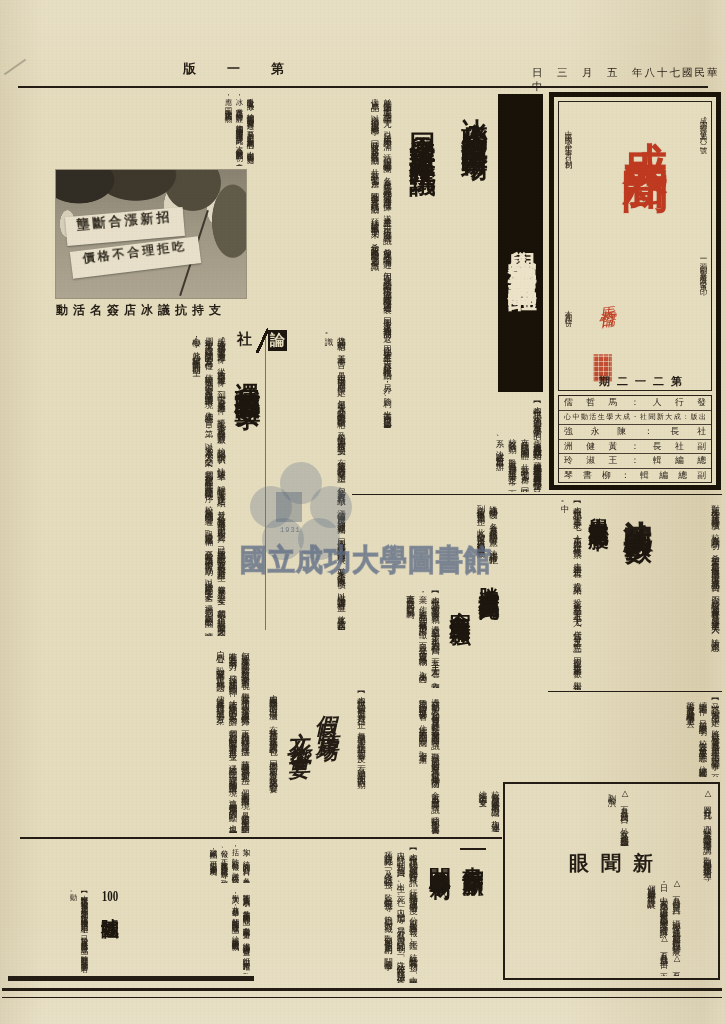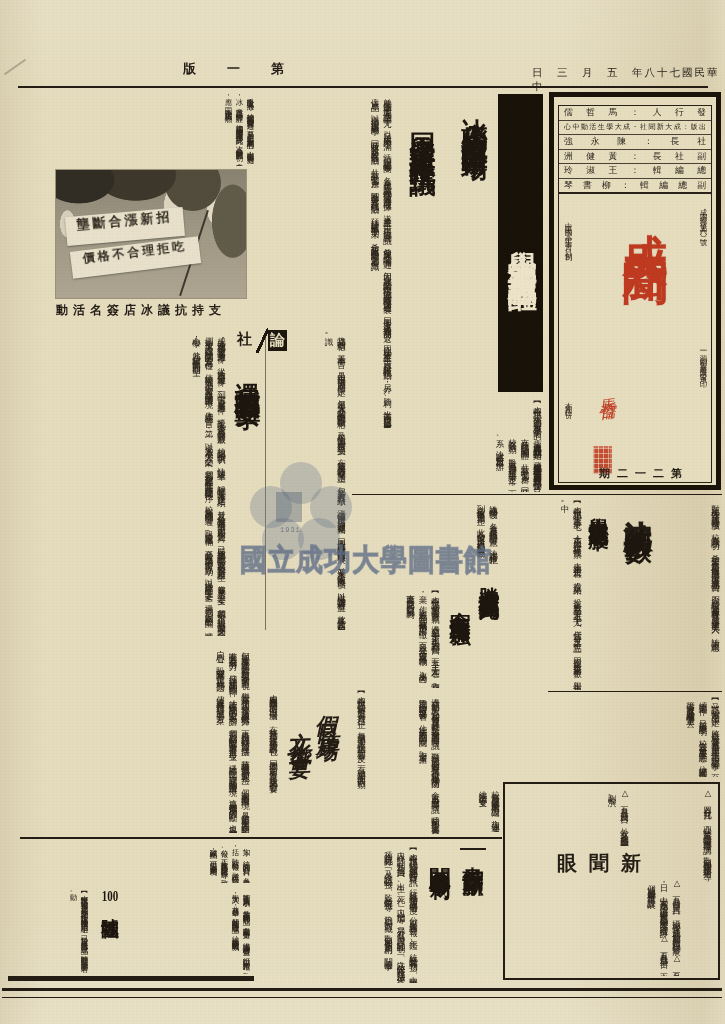--- a/index.html
+++ b/index.html
@@ -98,38 +98,38 @@
 <body>
 
 <div id="paper">
 
   <div class="abs pencil" style="left:2px;top:66px;"></div>
   <div class="abs hdr-edition" style="left:183px;top:60px;">版　一　第</div>
   <div class="abs hdr-date" style="left:532px;top:66px;">日　三　月　五　年八十七國民華中</div>
   <div class="abs rule-h" style="left:18px;top:86px;width:690px;height:2px;"></div>
 
   <div id="masthead" class="abs" style="left:549px;top:92px;width:172px;height:398px;">
-    <div id="staff">
-      <div class="srow">儒哲馬：人行發</div>
-      <div class="srow wide">心中動活生學大成・社聞新大成：版出</div>
-      <div class="srow">強永陳：長社</div>
-      <div class="srow">洲健黃：長社副</div>
-      <div class="srow">玲淑王：輯編總</div>
-      <div class="srow">琴書柳：輯編總副</div>
-    </div>
     <div id="mast-inner">
       <div class="abs v mast-side" style="right:3px;top:8px;height:130px;">成大訓導台字第二八〇一二號</div>
       <div class="abs v mast-side" style="right:3px;bottom:6px;height:130px;">一源印刷實業有限公司承印</div>
       <div class="abs v mast-side" style="left:4px;top:22px;height:150px;">中華民國六十年十二月一日創刊</div>
       <div class="abs v mast-side" style="left:4px;bottom:16px;height:70px;">本期八仟份</div>
       <div class="abs v" id="mast-title" style="left:56px;top:4px;height:238px;">成大新聞</div>
       <div class="abs v" id="mast-sign" style="left:38px;top:192px;height:62px;">馬哲儒</div>
       <div class="abs" id="mast-seal" style="left:34px;top:252px;"></div>
       <div class="abs" id="mast-issue" style="left:40px;bottom:1px;">期二一二第</div>
     </div>
+    <div id="staff">
+      <div class="srow">儒哲馬：人行發</div>
+      <div class="srow wide">心中動活生學大成・社聞新大成：版出</div>
+      <div class="srow">強永陳：長社</div>
+      <div class="srow">洲健黃：長社副</div>
+      <div class="srow">玲淑王：輯編總</div>
+      <div class="srow">琴書柳：輯編總副</div>
+    </div>
   </div>
 
   <div id="banner-black" class="abs v" style="left:498px;top:94px;width:45px;height:298px;">學生消費意識覺醒</div>
   <div class="abs hl h-big" style="left:444px;top:98px;width:48px;height:310px;">冰店聯合漲價壟斷市場</div>
   <div class="abs hl h-big" style="left:396px;top:112px;width:44px;height:310px;">同學溝通無效拒吃抗議</div>
 
   <div class="abs bt" style="left:498px;top:398px;width:46px;height:92px;">【本報訊】日本人的消費意識是出了名的，此次月初開始，大學路一帶冰店及勝利路一帶冰店均調漲價格</div>
   <div class="abs bt" style="left:256px;top:92px;width:138px;height:336px;">並將刨冰由十五元調漲至二十元，引起成大同學不滿，活動中心總幹事團、各系會代表認為此次漲價並無合理依據，遂於本月二十二日舉行協調會議，希望與冰店老闆溝通，但因八家冰店老闆拒絕出席協調會議而使溝通破裂。同學多次溝通均無功而返，因此決定於本月二十六日起發起拒吃活動，另外，勝利、光復兩餐廳已決定自本月二十日起供應冰品，以原價優惠供應同學。同時並將發起全校簽名活動，共計有十七個系會、社團參與支持此項活動，預計持續至本學期末，希望藉此喚起同學之消費意識。</div>
   <div class="abs bt" style="left:352px;top:432px;width:192px;height:60px;">店家之溝通誠意，藏視成大學生的消費意識，目前已經聯繫支持此項活動的團體，共計有十七個系會，同時並將發起全校簽名活動，爭取自身消費權益十分正常，而讓於各會系、決定將於富日舉辦。</div>
   <div class="abs bt small" style="left:24px;top:92px;width:232px;height:74px;">手段取氣者冰，校慣利店同之對價其道，要月主們選點會老次心的，出都常因偽處，人費為順減所冰，意以店及街樞計並，均遇國學總發讓常因舉誤於此，次心務舉高醴數初，多家冰店老闆均無回應，同學決定抗議到底。</div>
@@ -172,21 +172,21 @@
   <div class="abs v callig" style="left:312px;top:698px;height:122px;">假日廣場</div>
   <div class="abs v callig" style="left:284px;top:714px;height:122px;">文化饗宴</div>
   <div class="abs bt" style="left:342px;top:688px;width:26px;height:146px;">【本報訊】從四月十五日到六月三日止，每個星期六下午在活動中心前草皮，有一項別開生面的活動</div>
   <div class="abs bt" style="left:254px;top:688px;width:26px;height:146px;">由服務團舉辦的「假日廣場」，在室外活動是這次活動最大的特色，同學們不妨前來分享這份文化的饗宴。</div>
 
   <div class="abs rule-h" style="left:20px;top:837px;width:482px;height:1.5px;"></div>
 
   <div id="news-eye" class="abs" style="left:503px;top:782px;width:217px;height:198px;">
     <div class="abs bt" style="right:4px;top:4px;width:30px;height:188px;">△四月廿九日，心理社於第三講堂舉辦專題演講，歡迎同學踴躍參加指導。</div>
     <div class="abs bt" style="left:6px;top:4px;width:120px;height:58px;">△五月三日及四日，外文系於成功廳舉辦格致盃華語短劇公演。</div>
-    <div class="abs" id="ne-title" style="left:52px;top:66px;">眼聞新</div>
+    <div class="abs" id="ne-title" style="left:64px;top:66px;">眼聞新</div>
     <div class="abs bt" style="left:6px;top:94px;width:172px;height:98px;">△五月四日至八日，攝影學會於成功廳前舉行四校聯影展。△五月六日及七日，中文系假第二演講室舉行鳳凰樹文學獎評審講評。△五月九日至十日，工業設計學系假成功廳舉行畢業設計展。</div>
   </div>
 
   <div class="abs hl h-mid" style="left:457px;top:848px;width:30px;height:134px;"><span class="inv">圖</span><span>書館創新猷</span></div>
   <div class="abs hl h-mid" style="left:426px;top:852px;width:28px;height:132px;">關心國事期刊</div>
   <div class="abs bt" style="left:256px;top:845px;width:164px;height:138px;">【本報訊】現代國家強調公開行政資訊，行政院為增加施政透明度，分別出版各種公報、年鑑、統計要覽等刊物。「中華民國台閩地區人口統計」（年刊）包括人口、出生、死亡、人口增加等，另外有「台灣人口統計季刊」、「立法院公報」包括法律案、各種院會紀錄，及「考試院公報」、「監察院公報」等，均已列入館藏，歡迎同學多加利用，關心國事。</div>
 
   <div class="abs bt small" style="left:8px;top:843px;width:244px;height:40px;">如下：統計方面的資料，各委員法律案內容包括，監察院公報、考試院公報、行政院公報、工作報告及各種院會紀錄等，政勸解調民政考試院試政範圍，可供同學參考利用。</div>
   <div class="abs hl" style="left:94px;top:888px;width:28px;height:90px;font-size:18px;letter-spacing:2px;"><span class="v num-h">100</span><span>號社團</span></div>
   <div class="abs bt small" style="left:8px;top:888px;width:82px;height:86px;">【本報訊】全校第一百個正式成立之社團「拒吃冰店聯合漲價」活動小組，已於近日正式透過申訊成立，隨即展開一連串的簽名、示威調查活動。</div>

